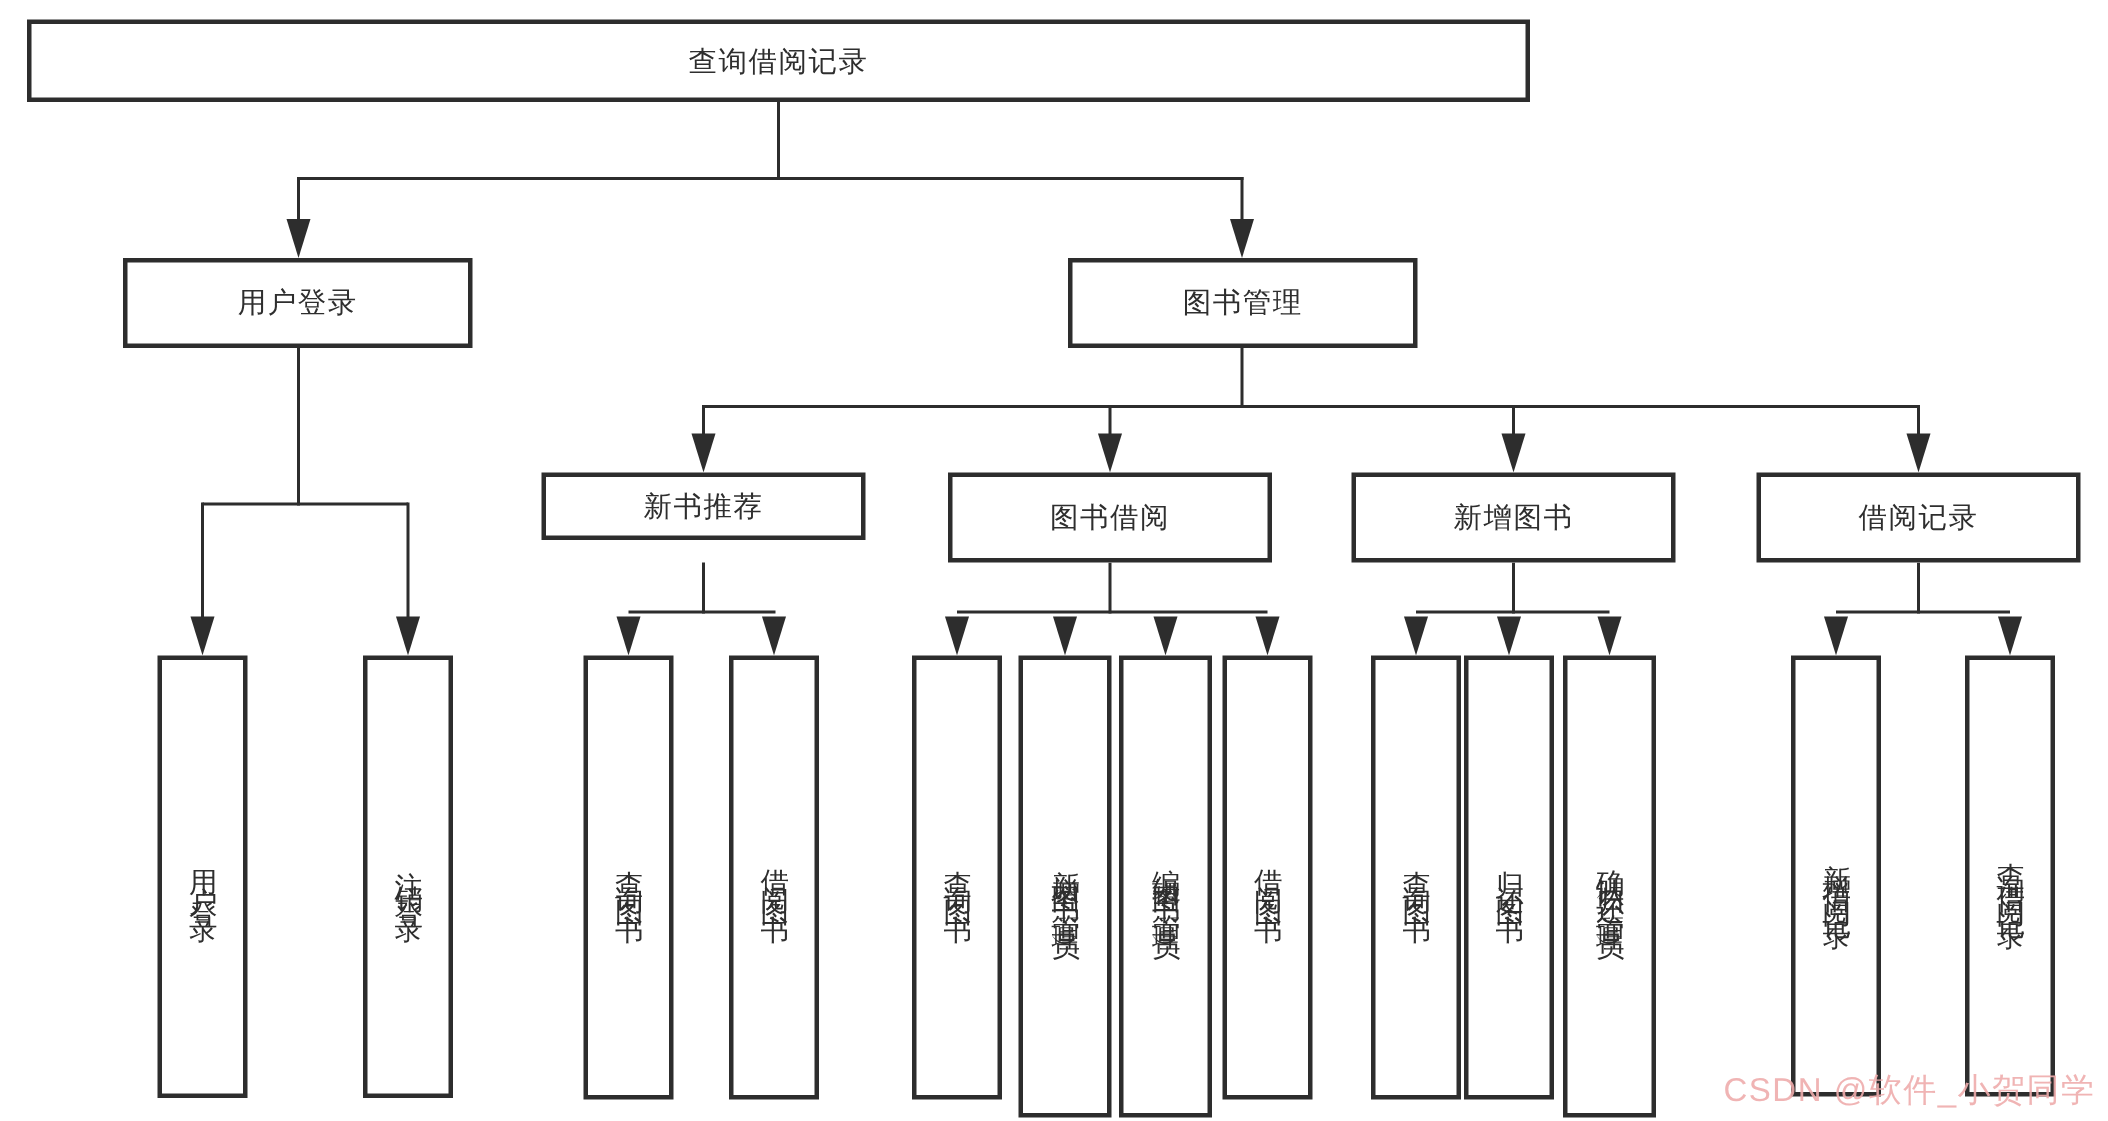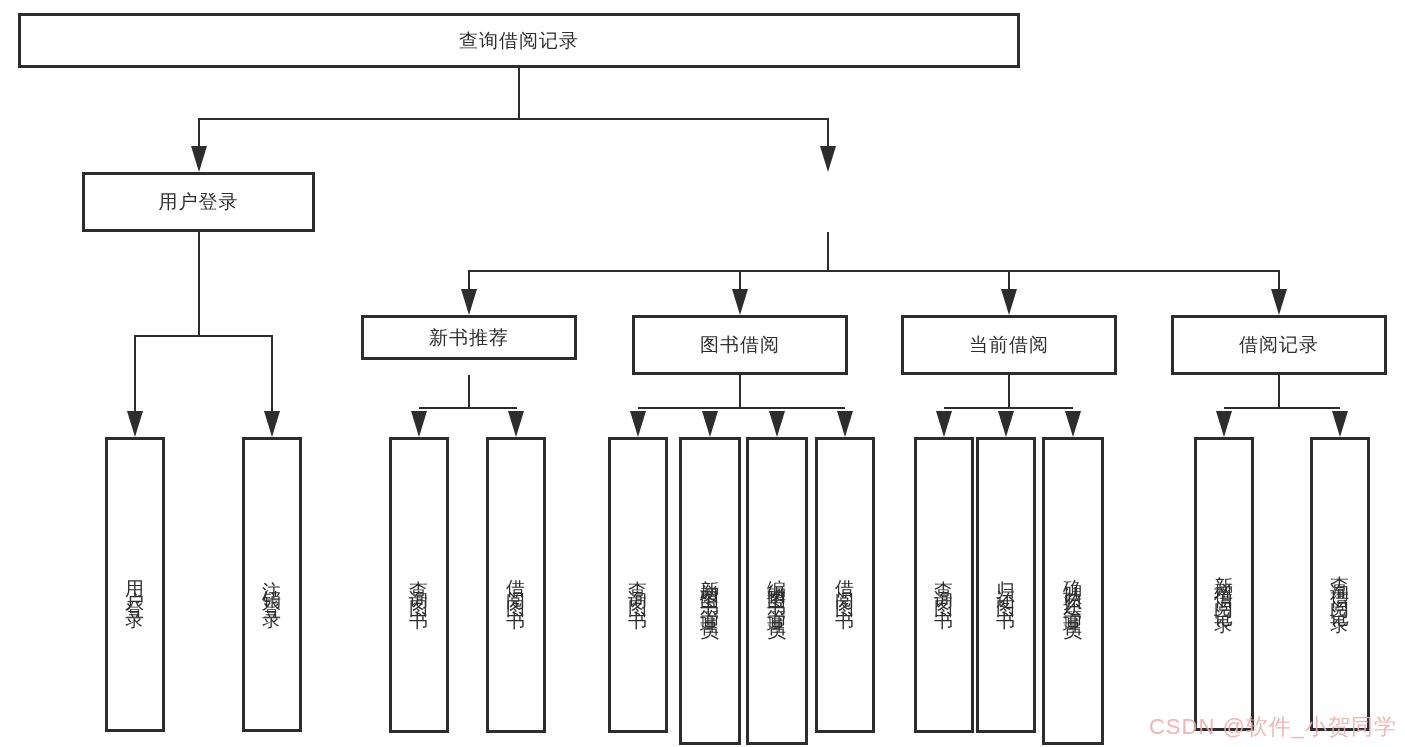--- a/index.html
+++ b/index.html
@@ -70,31 +70,34 @@
 <div class="canvas">
 
   <div class="box" style="left:18px;top:13px;width:1002px;height:55px;">
     <span>查询借阅记录</span>
   </div>
 
   <div class="box" style="left:82px;top:172px;width:233px;height:60px;">
     <span>用户登录</span>
   </div>
 
+  <div class="box" style="left:712px;top:172px;width:233px;height:60px;">
+    <span>图书管理</span>
+  </div>
 
   <div class="box" style="left:361px;top:315px;width:216px;height:45px;">
     <span>新书推荐</span>
   </div>
 
   <div class="box" style="left:632px;top:315px;width:216px;height:60px;align-items:center;">
     <span>图书借阅</span>
   </div>
 
   <div class="box" style="left:901px;top:315px;width:216px;height:60px;">
-    <span>当前借阅</span>
+    <span>新增图书</span>
   </div>
 
   <div class="box" style="left:1171px;top:315px;width:216px;height:60px;">
     <span>借阅记录</span>
   </div>
 
   <div class="leaf" style="left:105px;top:437px;width:60px;height:295px;">
     <span>用户登录</span>
   </div>
   <div class="leaf" style="left:242px;top:437px;width:60px;height:295px;">

